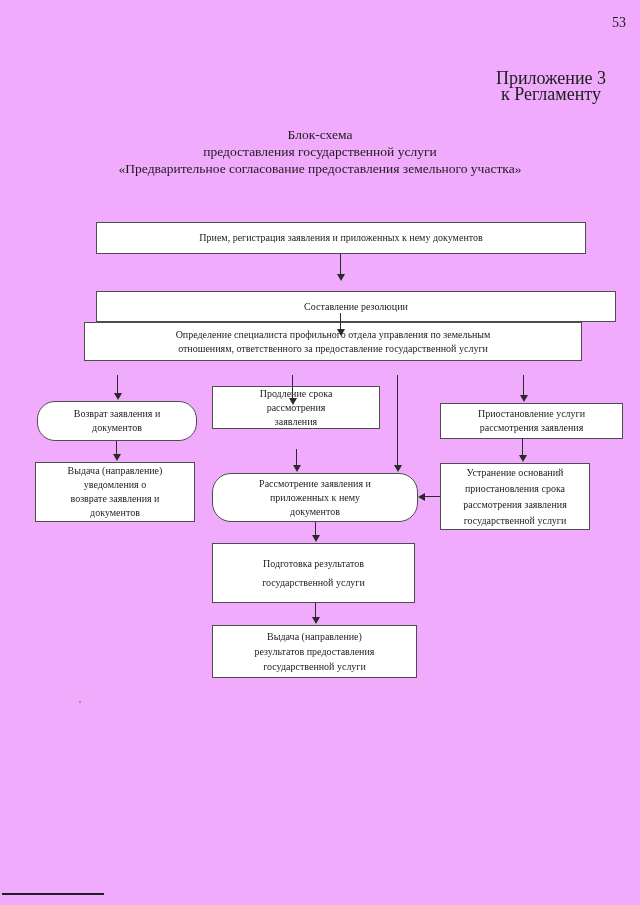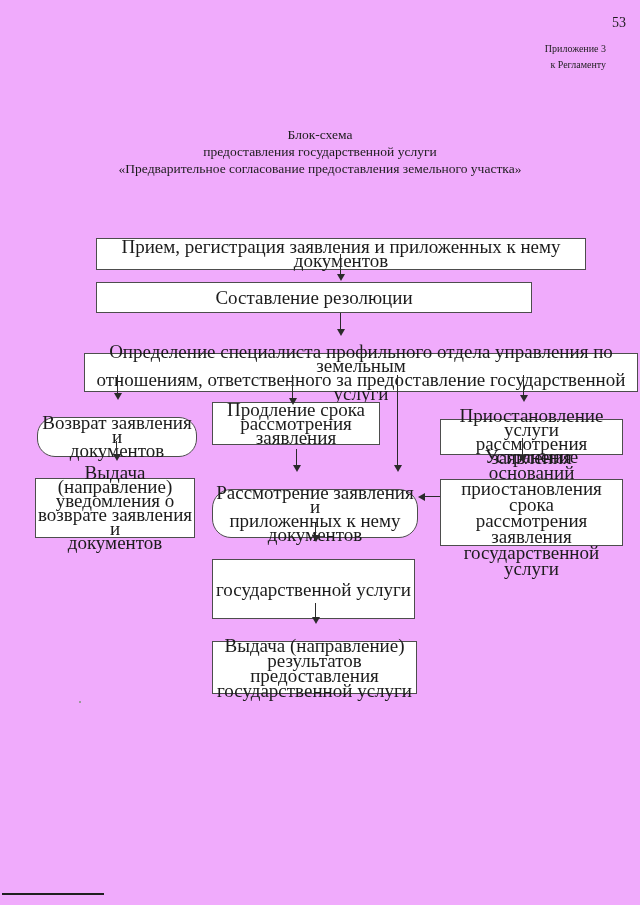--- a/index.html
+++ b/index.html
@@ -11,48 +11,47 @@
     font-family:Liberation Serif, serif;
     color:#1c1c1c;
     overflow:hidden;
     padding-left:12px;
   }
   .page-number{
     position:absolute;top:15px;right:26px;
     font-size:14px;
   }
   .annex{
-    position:absolute;top:41px;right:46px;
-    font-size:10px;line-height:16px;text-align:right;
+    position:absolute;top:70px;right:46px;
+    font-size:18px;line-height:16px;text-align:center;
   }
   .doc-title{
     position:absolute;top:126px;left:0;width:640px;
     font-size:13.5px;line-height:17px;text-align:center;
   }
   .box{
     position:absolute;
     box-sizing:border-box;
     border:1px solid #4d4d4d;
     display:flex;flex-direction:column;justify-content:center;
     text-align:center;
-    font-size:19px;line-height:14px;
+    font-size:10px;line-height:14px;
     background:#ffffff;
-    margin-top:16px;
   }
   .ln{display:block;}
   
   .n-receive {left:96px; top:222px; width:490px; height:32px;}
-  .n-resolution{left:96px; top:266px; width:436px; height:31px;}
-  .n-assign {left:84px; top:337px; width:554px; height:39px;}
+  .n-resolution{left:96px; top:291px; width:520px; height:31px;}
+  .n-assign {left:84px; top:322px; width:498px; height:39px;}
   .n-return {left:37px; top:401px; width:160px; height:40px;border-radius:18px;}
   .n-extend {left:212px;top:386px; width:168px; height:43px;}
   .n-suspend{left:440px;top:403px; width:183px; height:36px;}
   .n-notice {left:35px; top:462px; width:160px; height:60px;}
   .n-review {left:212px;top:473px; width:206px; height:49px;border-radius:19px;}
-  .n-eliminate{left:440px;top:463px;width:183px; height:67px;line-height:16px;text-align:center;}
+  .n-eliminate{left:440px;top:463px;width:150px; height:67px;line-height:16px;text-align:center;}
   .n-prepare{left:212px;top:543px; width:203px; height:60px;line-height:19px;}
   .n-issue {left:212px;top:625px; width:205px; height:53px;line-height:15px;}
   
   .vline{position:absolute;width:1px;background:#2a2a2a;}
   .hline{position:absolute;height:1px;background:#2a2a2a;}
   .ah-d{position:absolute;width:0;height:0;
         border-left:4px solid transparent;border-right:4px solid transparent;
         border-top:7px solid #2a2a2a;}
   .ah-l{position:absolute;width:0;height:0;
         border-top:4px solid transparent;border-bottom:4px solid transparent;
@@ -133,20 +132,21 @@
   </div>
 
   <div class="box n-eliminate">
     <span class="ln">Устранение оснований</span>
     <span class="ln">приостановления  срока</span>
     <span class="ln">рассмотрения заявления</span>
     <span class="ln">государственной услуги</span>
   </div>
 
   <div class="box n-prepare">
+    <span class="ln">Подготовка результатов</span>
     <span class="ln">государственной услуги</span>
   </div>
 
   <div class="box n-issue">
     <span class="ln">Выдача (направление)</span>
     <span class="ln">результатов предоставления</span>
     <span class="ln">государственной услуги</span>
   </div>
 
   <div class="vline c1"></div>

